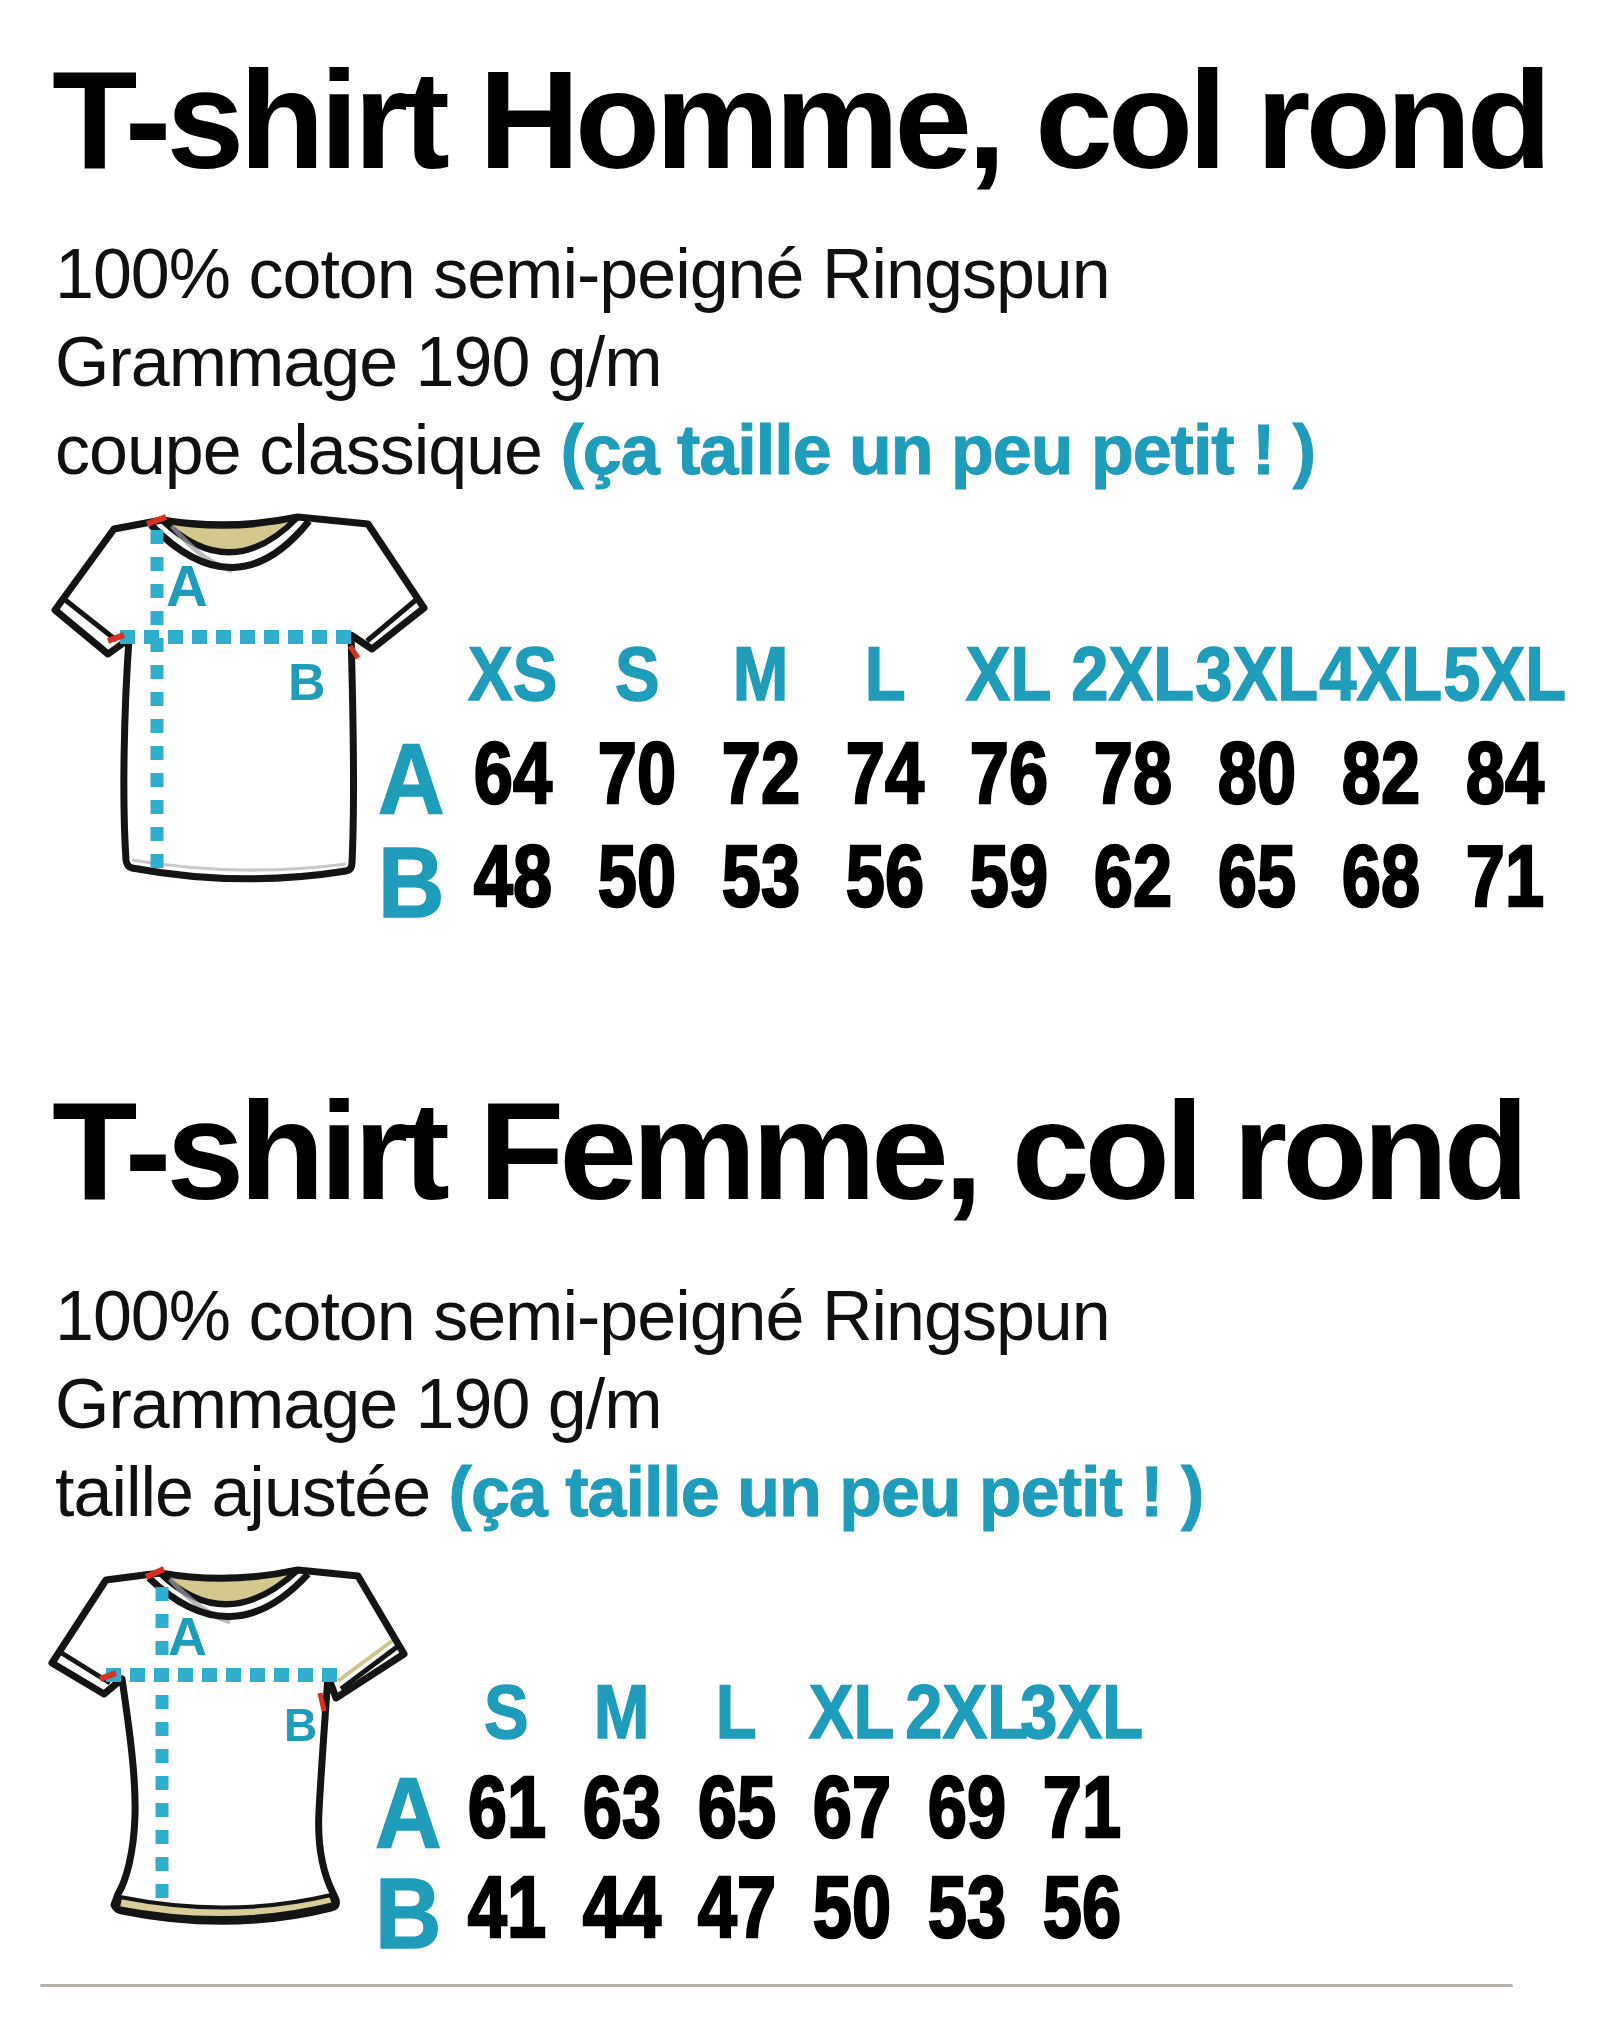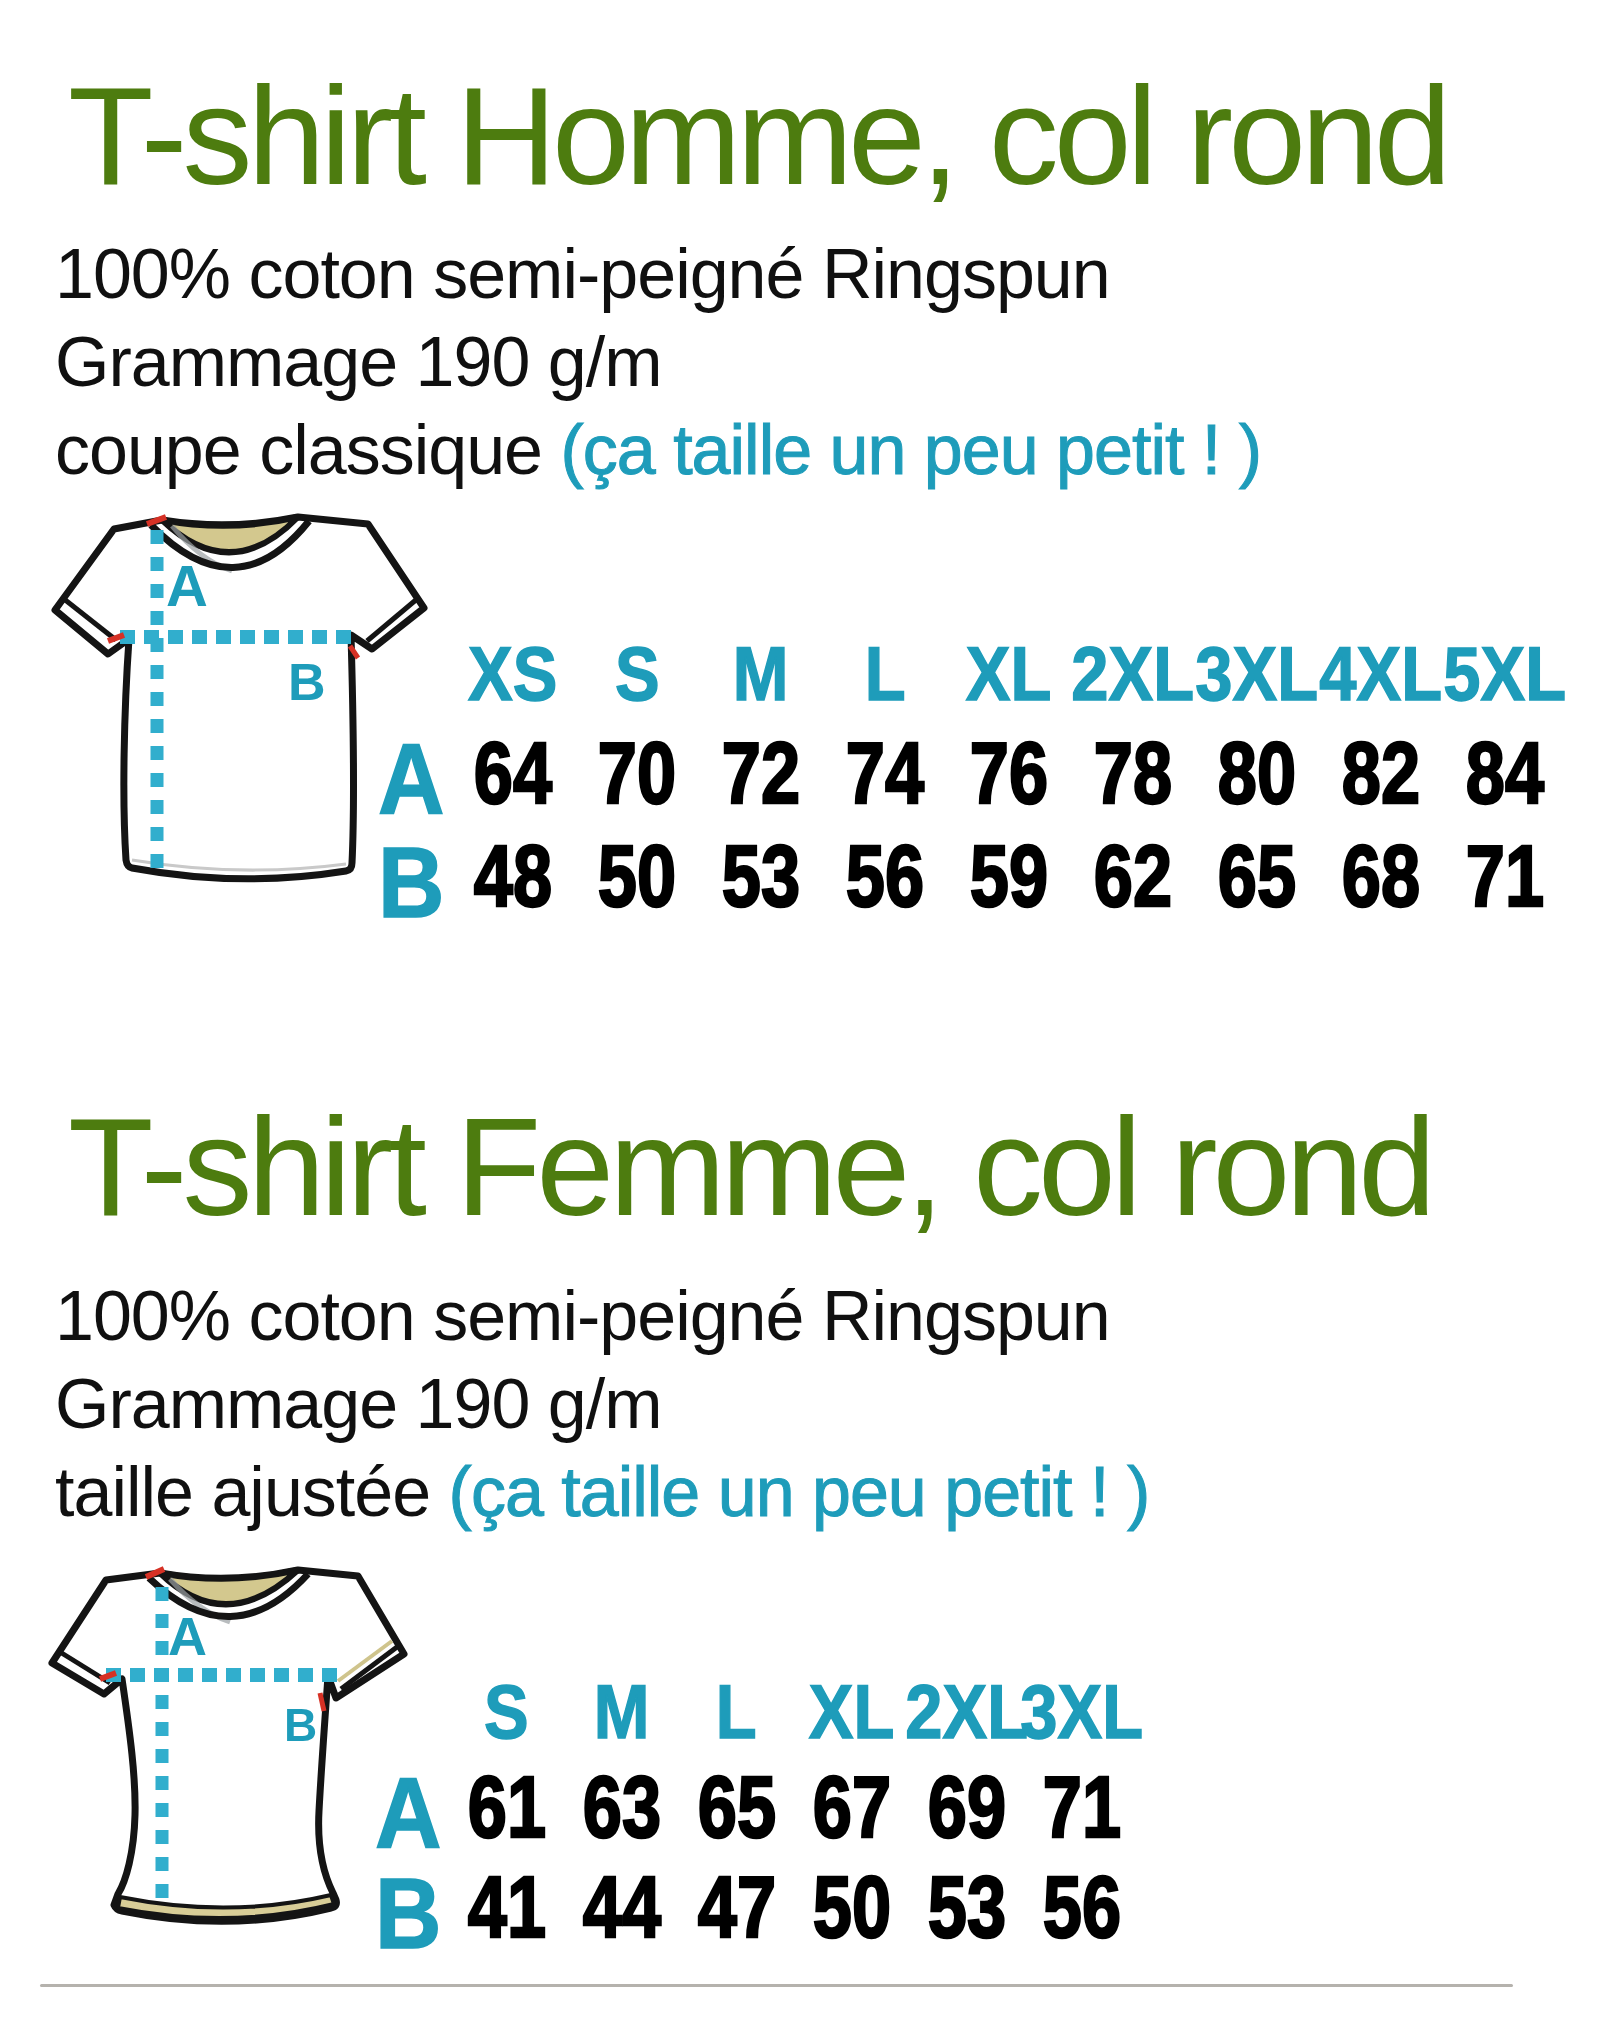--- a/index.html
+++ b/index.html
@@ -9,33 +9,33 @@
     --red:#d63125;
     --divider:#b5b2ad;
   }
   *{box-sizing:border-box;}
   html,body{margin:0;padding:0;background:#ffffff;}
   .page{
     position:relative;width:1600px;height:2040px;background:#ffffff;overflow:hidden;
     font-family:"Liberation Sans","DejaVu Sans",sans-serif;color:#000;
   }
   .title{
-    position:absolute;left:52px;margin:16px;
-    font-size:140px;font-weight:normal;letter-spacing:-5px;line-height:1.2;color:#4d7c0f;white-space:nowrap;
+    position:absolute;left:52px;margin:0;
+    font-size:140px;font-weight:bold;letter-spacing:-5px;line-height:1.2;color:#000000;white-space:nowrap;
   }
   .title-homme{top:36px;}
   .title-femme{top:1067px;}
   .desc{
     position:absolute;left:55px;margin:0;
     font-size:70px;line-height:88px;letter-spacing:-1px;color:#101010;white-space:nowrap;
   }
   .desc-homme{top:230px;}
   .desc-femme{top:1272px;}
   .fit-note{
-    color:var(--teal-text);font-weight:normal;
+    color:var(--teal-text);font-weight:bold;
     -webkit-text-stroke:1px var(--teal-text);
   }
   .shirt-svg{position:absolute;}
   .shirt-homme{left:50px;top:500px;width:380px;height:395px;}
   .shirt-femme{left:40px;top:1553px;width:370px;height:400px;}
   .diagram-letter{
     font-family:"Liberation Sans","DejaVu Sans",sans-serif;
     font-weight:bold;fill:var(--teal-text);
   }
   .size-table{position:absolute;display:grid;}

